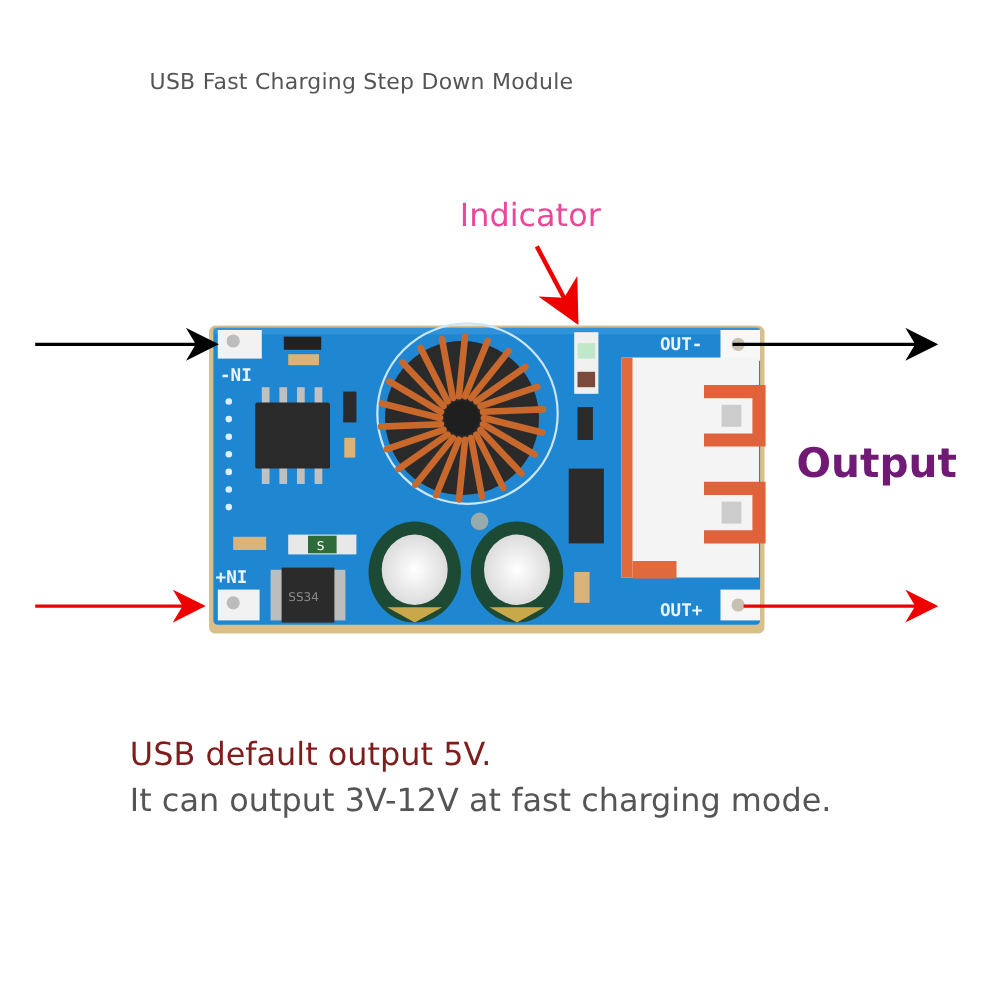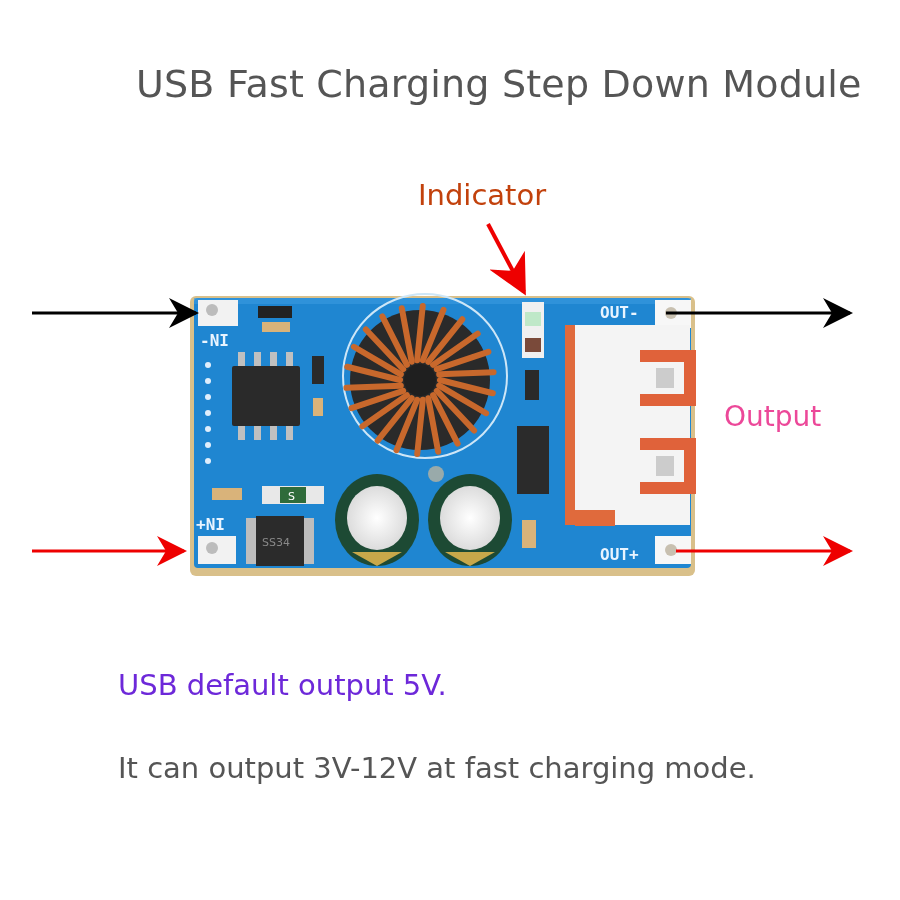--- a/index.html
+++ b/index.html
@@ -1,23 +1,23 @@
 <!DOCTYPE html>
 <html><head>
 <meta charset="utf-8">
 <style>
   html, body { margin:0; padding:0; background:#ffffff; }
   body { width:900px; height:900px; position:relative; overflow:hidden; font-family:"DejaVu Sans", sans-serif; }
   .txt { position:absolute; white-space:nowrap; }
-  #title { left:136px; top:62px; font-size:38px; color:#555555; letter-spacing:0.2px; }
-  #indicator-label { left:418px; top:178px; font-size:29px; color:#c2410c; }
+  #title { left:136px; top:62px; font-size:20px; color:#555555; letter-spacing:0.2px; }
+  #indicator-label { left:418px; top:178px; font-size:29px; color:#ec4899; }
   #input-label { left:22px; top:376px; font-size:40px; color:#ff0000; line-height:48px; }
-  #output-label { left:724px; top:400px; font-size:28px; color:#ec4899; }
-  #note1 { left:118px; top:668px; font-size:29px; color:#6d28d9; }
-  #note2 { left:118px; top:710px; font-size:29px; color:#555555;margin-top:41px; }
+  #output-label { left:724px; top:400px; font-size:37px; color:#701a75;font-weight:bold; }
+  #note1 { left:118px; top:668px; font-size:29px; color:#7f1d1d; }
+  #note2 { left:118px; top:710px; font-size:29px; color:#555555; }
   svg { position:absolute; left:0; top:0; }
   .silk { font-family:"DejaVu Sans Mono", monospace; fill:#e8f4ff; font-size:16px; font-weight:bold; }
 </style>
 </head>
 <body>
 
 <div id="title" class="txt">USB Fast Charging Step Down Module</div>
 <div id="indicator-label" class="txt">Indicator</div>
 <div id="input-label" class="txt">
 </div>

